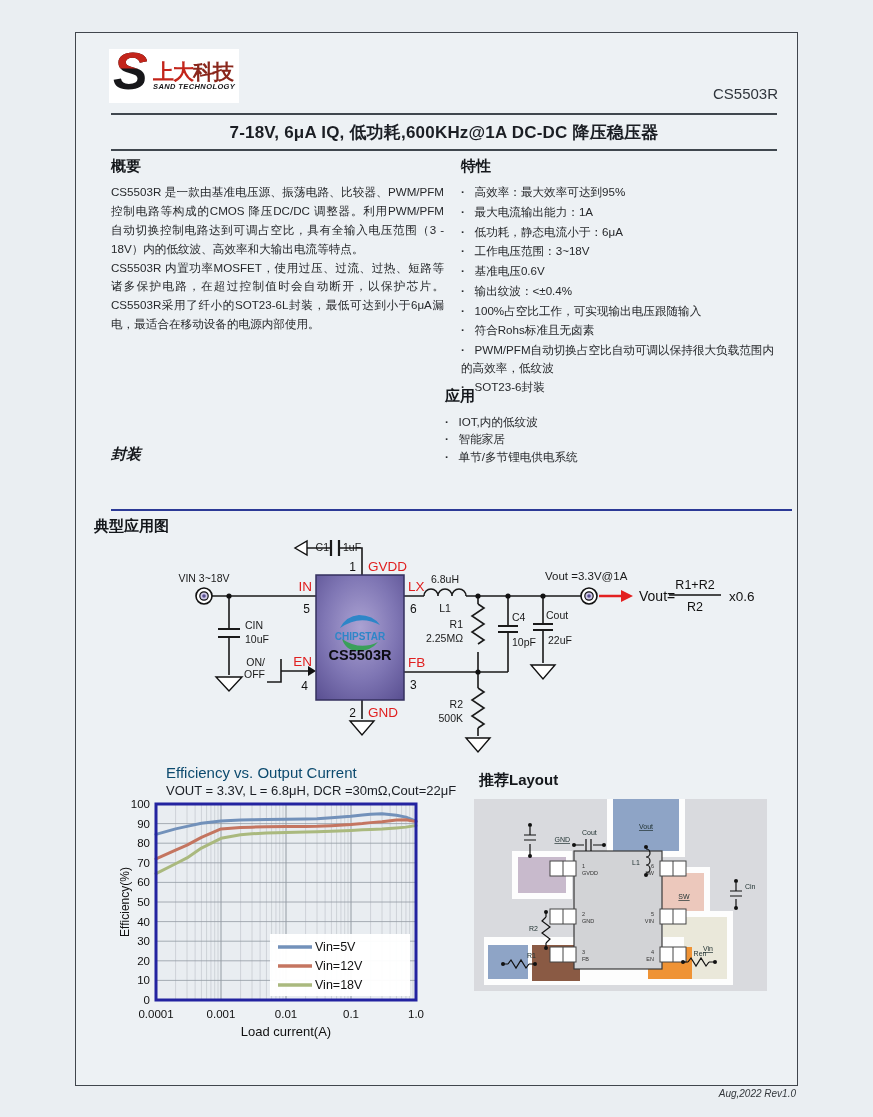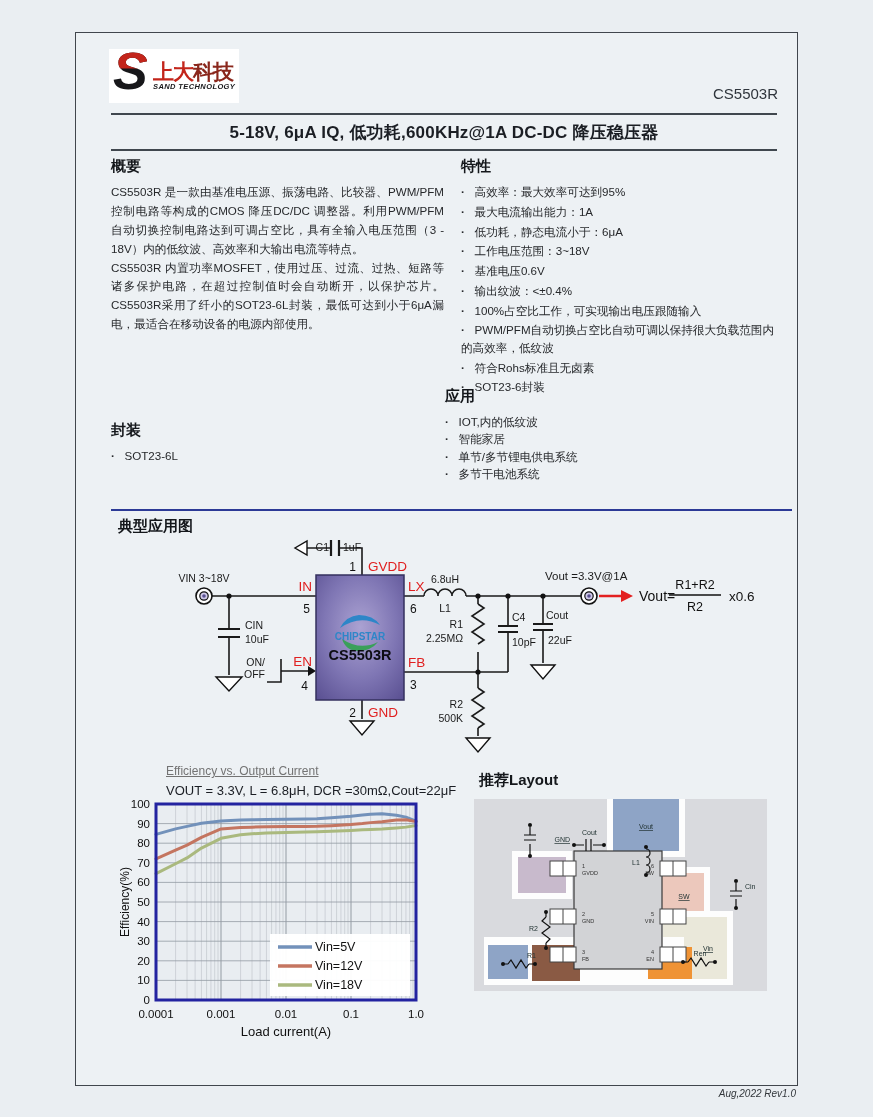--- a/index.html
+++ b/index.html
@@ -24,26 +24,26 @@
   .rule1{top:80px;}
   
   h3.sec{margin:0 0 7px 0;font-size:15px;color:#14171b;}
   .overview{left:35px;top:124px;width:333px;}
   .overview p{margin:0;font-size:11.6px;line-height:1.63;text-align:justify;}
   .col2{left:385px;top:124px;width:322px;}
   ul.blist{margin:2px 0 0 0;padding:0;list-style:none;font-size:11.6px;line-height:1.5;}
   ul.blist li::before{content:"·\00a0\00a0\00a0";font-weight:bold;}
   .features li{margin-bottom:2.4px;}
   .apps{left:369px;top:354px;width:322px;}
-  .pkg{left:35px;top:388px;width:300px;}
+  .pkg{left:35px;top:412px;width:300px;font-style:italic;}
   .navyrule{left:35px;top:476px;width:681px;height:2px;background:#2c3a96;}
-  .typhead{left:42px;top:484px;}
+  .typhead{left:18px;top:484px;}
   .circuit{left:33px;top:505px;}
   
-  .chart-title{left:90px;top:731px;font-size:12px;color:#737373;text-decoration:underline;}
+  .chart-title{left:90px;top:731px;font-size:15px;color:#0c4a6e;}
   .chart-sub{left:90px;top:750px;font-size:13px;color:#1b1e24;}
   .chart-box{left:42px;top:763px;}
   
   .layout-head{left:403px;top:738px;}
   .layout-box{left:398px;top:766px;}
   
   .footer-page{position:absolute;left:480px;top:1088px;width:120px;text-align:center;font-size:11px;color:#33373c;margin-top:48px;}
   .footer-rev{position:absolute;left:560px;top:1088px;width:236px;text-align:right;font-size:10px;font-style:italic;color:#33373c;}
   svg text{font-family:"Liberation Sans","DejaVu Sans",sans-serif;}
 </style>
@@ -57,60 +57,56 @@
       <span class="logo-s">S</span>
       <span class="logo-s red">S</span>
     </div>
     <div class="logo-txt">
       <div class="logo-cn"><span class="l">上大</span><span class="r">科技</span></div>
       <div class="logo-en">SAND TECHNOLOGY</div>
     </div>
   </div>
   <div class="abs partnum">CS5503R</div>
   <div class="abs rule rule1"></div>
-  <div class="abs doc-title">5-18V, 6μA IQ, 低功耗,600KHz@1A DC-DC 降压稳压器</div>
+  <div class="abs doc-title">7-18V, 6μA IQ, 低功耗,600KHz@1A DC-DC 降压稳压器</div>
   <div class="abs rule rule2"></div>
 
   <div class="abs overview">
     <h3 class="sec">概要</h3>
     <p>CS5503R 是一款由基准电压源、振荡电路、比较器、PWM/PFM 控制电路等构成的CMOS 降压DC/DC 调整器。利用PWM/PFM 自动切换控制电路达到可调占空比，具有全输入电压范围（3 - 18V）内的低纹波、高效率和大输出电流等特点。</p>
     <p>CS5503R 内置功率MOSFET，使用过压、过流、过热、短路等诸多保护电路，在超过控制值时会自动断开，以保护芯片。CS5503R采用了纤小的SOT23-6L封装，最低可达到小于6μA漏电，最适合在移动设备的电源内部使用。</p>
   </div>
 
   <div class="abs col2">
     <h3 class="sec">特性</h3>
     <ul class="blist features">
       <li>高效率：最大效率可达到95%</li>
       <li>最大电流输出能力：1A</li>
       <li>低功耗，静态电流小于：6μA</li>
       <li>工作电压范围：3~18V</li>
       <li>基准电压0.6V</li>
       <li>输出纹波：&lt;±0.4%</li>
       <li>100%占空比工作，可实现输出电压跟随输入</li>
+      <li>符合Rohs标准且无卤素</li>
       <li>PWM/PFM自动切换占空比自动可调以保持很大负载范围内的高效率，低纹波</li>
-      <li>符合Rohs标准且无卤素</li>
       <li>SOT23-6封装</li>
     </ul>
   </div>
 
   <div class="abs apps">
     <h3 class="sec">应用</h3>
     <ul class="blist">
       <li>IOT,内的低纹波</li>
       <li>智能家居</li>
       <li>单节/多节锂电供电系统</li>
-      <li>多节干电池系统</li>
     </ul>
   </div>
 
   <div class="abs pkg">
     <h3 class="sec">封装</h3>
-    <ul class="blist">
-      <li>SOT23-6L</li>
-    </ul>
   </div>
 
   <div class="abs navyrule"></div>
   <h3 class="sec abs typhead">典型应用图</h3>
 
   <svg class="abs circuit" width="670" height="232" viewBox="0 0 670 232">
     <defs>
       <radialGradient id="icg" cx="50%" cy="42%" r="75%">
         <stop offset="0%" stop-color="#aba2d2"></stop>
           <stop offset="55%" stop-color="#7f76b4"></stop>

